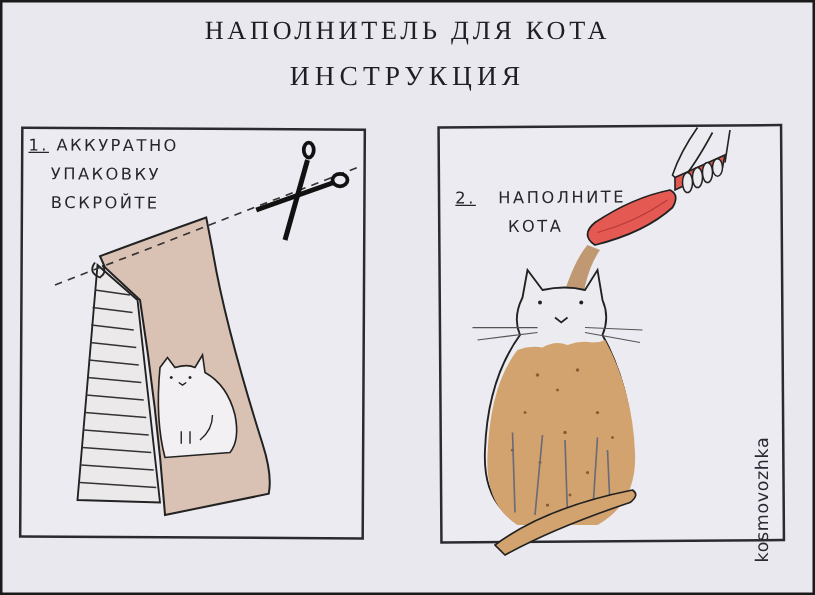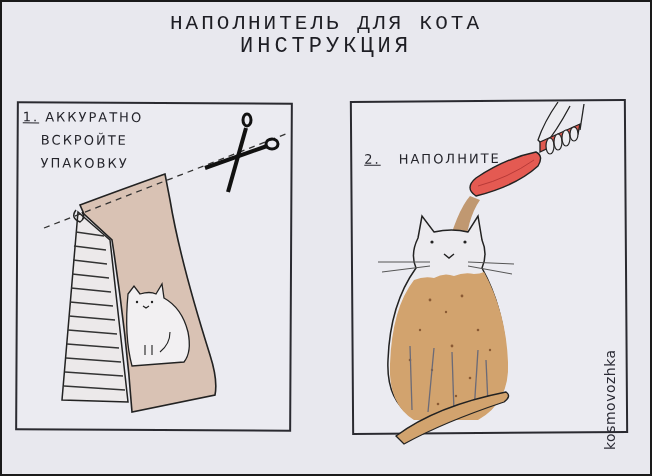--- a/index.html
+++ b/index.html
@@ -1,47 +1,48 @@
 <!DOCTYPE html>
 <html><head>
 <meta charset="utf-8">
 <style>
   html,body{margin:0;padding:0;}
   body{width:652px;height:476px;overflow:hidden;background:#1a1a1a;font-family:"DejaVu Sans",sans-serif;}
   .page{position:absolute;left:2px;top:2px;width:648px;height:472px;background:#e8e8ee;}
-  .title{position:absolute;left:0;width:652px;text-align:center;color:#1e1e24;letter-spacing:3px;font-family:Liberation Mono, monospace;}
+  .title{position:absolute;left:0;width:652px;text-align:center;color:#1e1e24;letter-spacing:3px;font-family:Liberation Serif, serif;}
   .t1{top:12px;font-size:21px;}
-  .t2{top:34px;font-size:22px;letter-spacing:4px;}
+  .t2{top:48px;font-size:22px;letter-spacing:4px;}
   .panel{position:absolute;border:2px solid #2a2a30;background:#ebebf1;}
   .p1{left:16px;top:102px;width:272px;height:325px;transform:rotate(0.3deg);}
   .p2{left:351px;top:100px;width:272px;height:330px;transform:rotate(-0.4deg);}
   .cap{position:absolute;color:#25252c;font-size:13px;letter-spacing:2px;line-height:23px;}
   .num{text-decoration:underline;margin-right:6px;}
   .sig{position:absolute;left:602px;top:320px;width:130px;transform-origin:0 0;transform:rotate(-90deg) translate(-130px,0);font-size:14px;color:#2a2a34;font-family:"DejaVu Sans",sans-serif;letter-spacing:0.5px;}
   svg{position:absolute;left:0;top:0;}
 </style>
 </head>
 <body>
 
 <div class="page"></div>
 
 <div class="title t1">НАПОЛНИТЕЛЬ ДЛЯ КОТА</div>
 <div class="title t2">ИНСТРУКЦИЯ</div>
 
 <div class="panel p1">
   <div class="cap" style="left:4px;top:2px;">
     <div><span class="num">1.</span><span>АККУРАТНО</span></div>
+    <div style="padding-left:18px;">УПАКОВКУ</div>
     <div style="padding-left:18px;">ВСКРОЙТЕ</div>
-    <div style="padding-left:18px;">УПАКОВКУ</div>
   </div>
 </div>
 
 <div class="panel p2">
   <div class="cap" style="left:12px;top:4px;margin-top:41px;">
     <div><span class="num">2.</span><span style="margin-left:12px;">НАПОЛНИТЕ</span></div>
+    <div style="padding-left:42px;">КОТА</div>
   </div>
 </div>
 
 <svg width="652" height="476" viewBox="0 0 652 476">
 
   <g>
     <path d="M78,212 L62,400 L128,402 L110,240 Z" fill="#ece9ea" stroke="#222" stroke-width="1.5"></path>
     <g stroke="#333" stroke-width="1.3">
       <line x1="76" y1="232" x2="104" y2="236"></line>
       <line x1="74" y1="246" x2="106" y2="250"></line>

